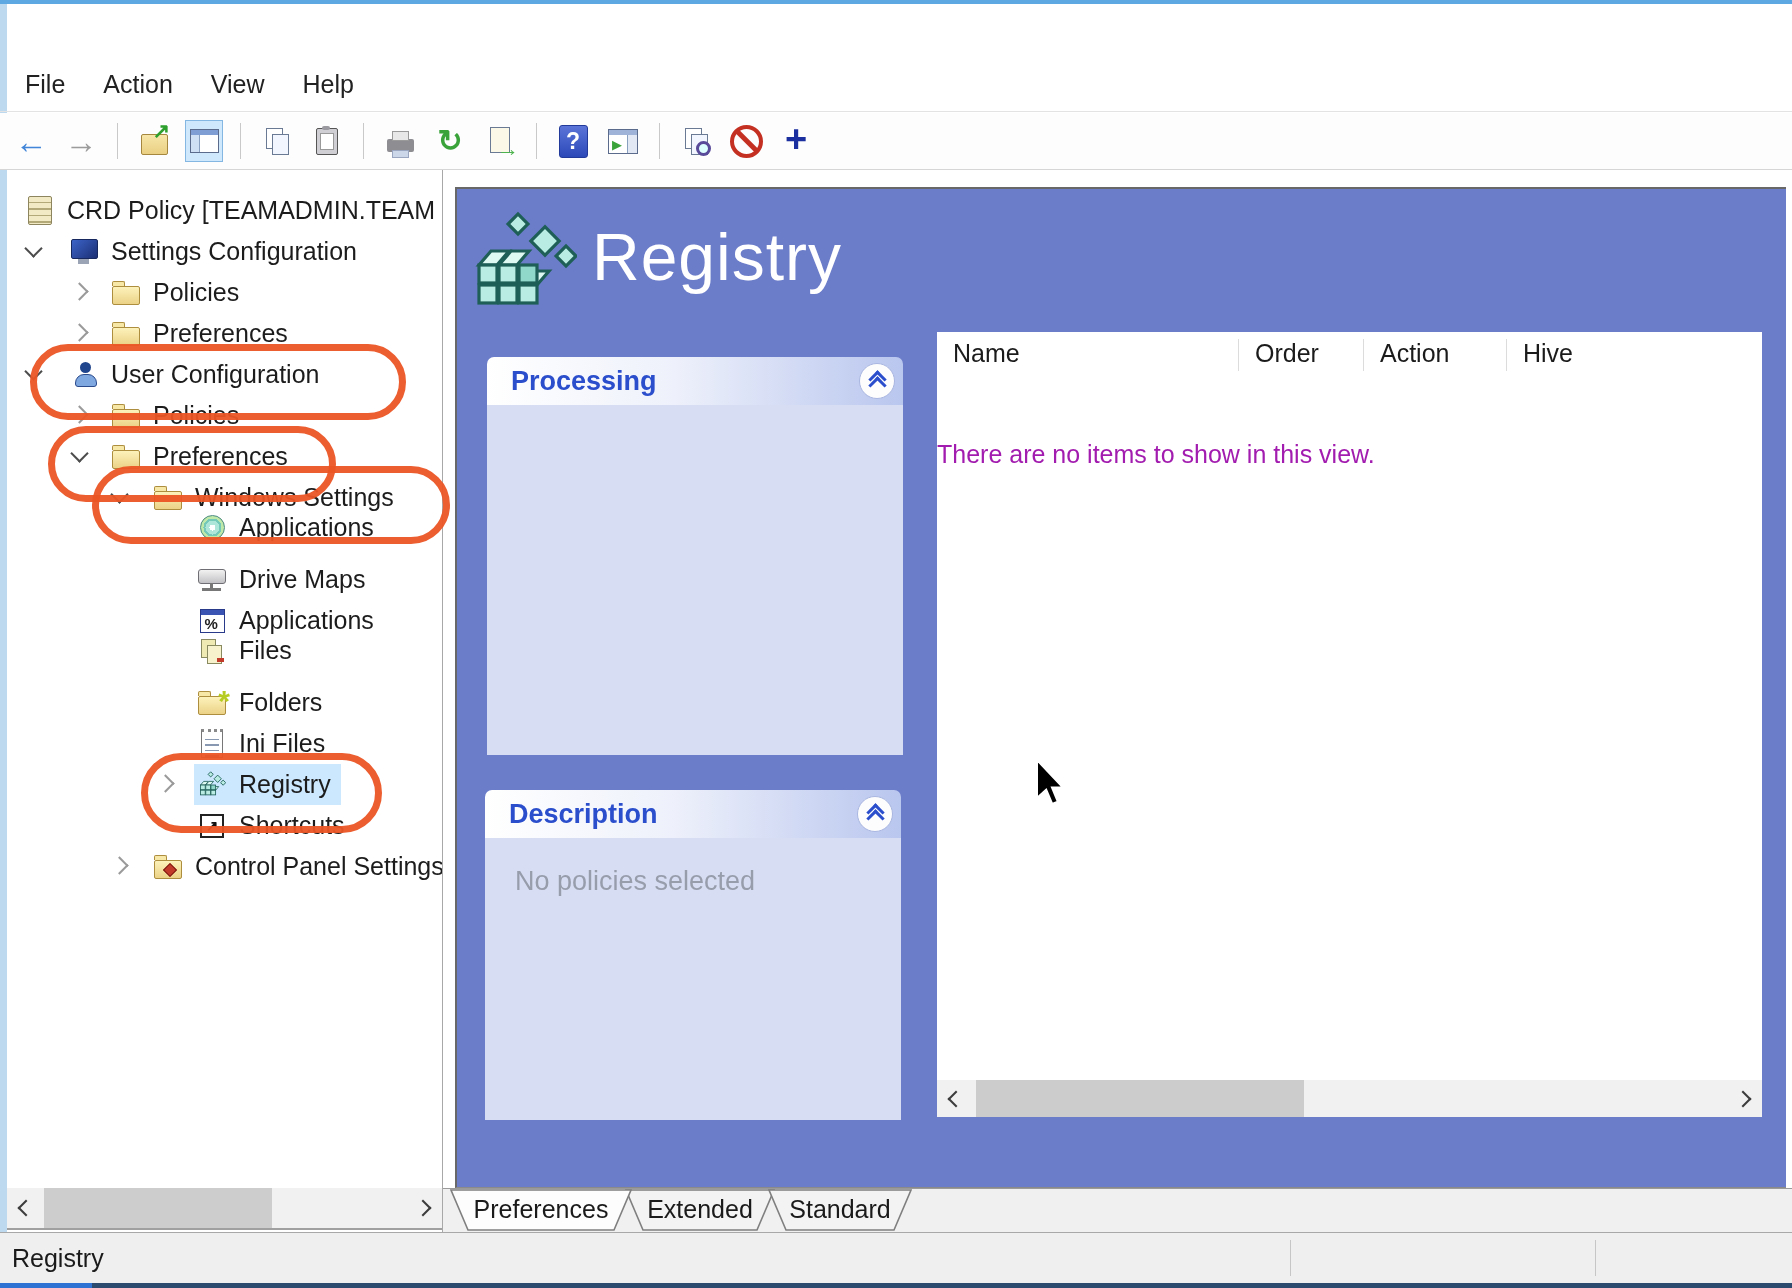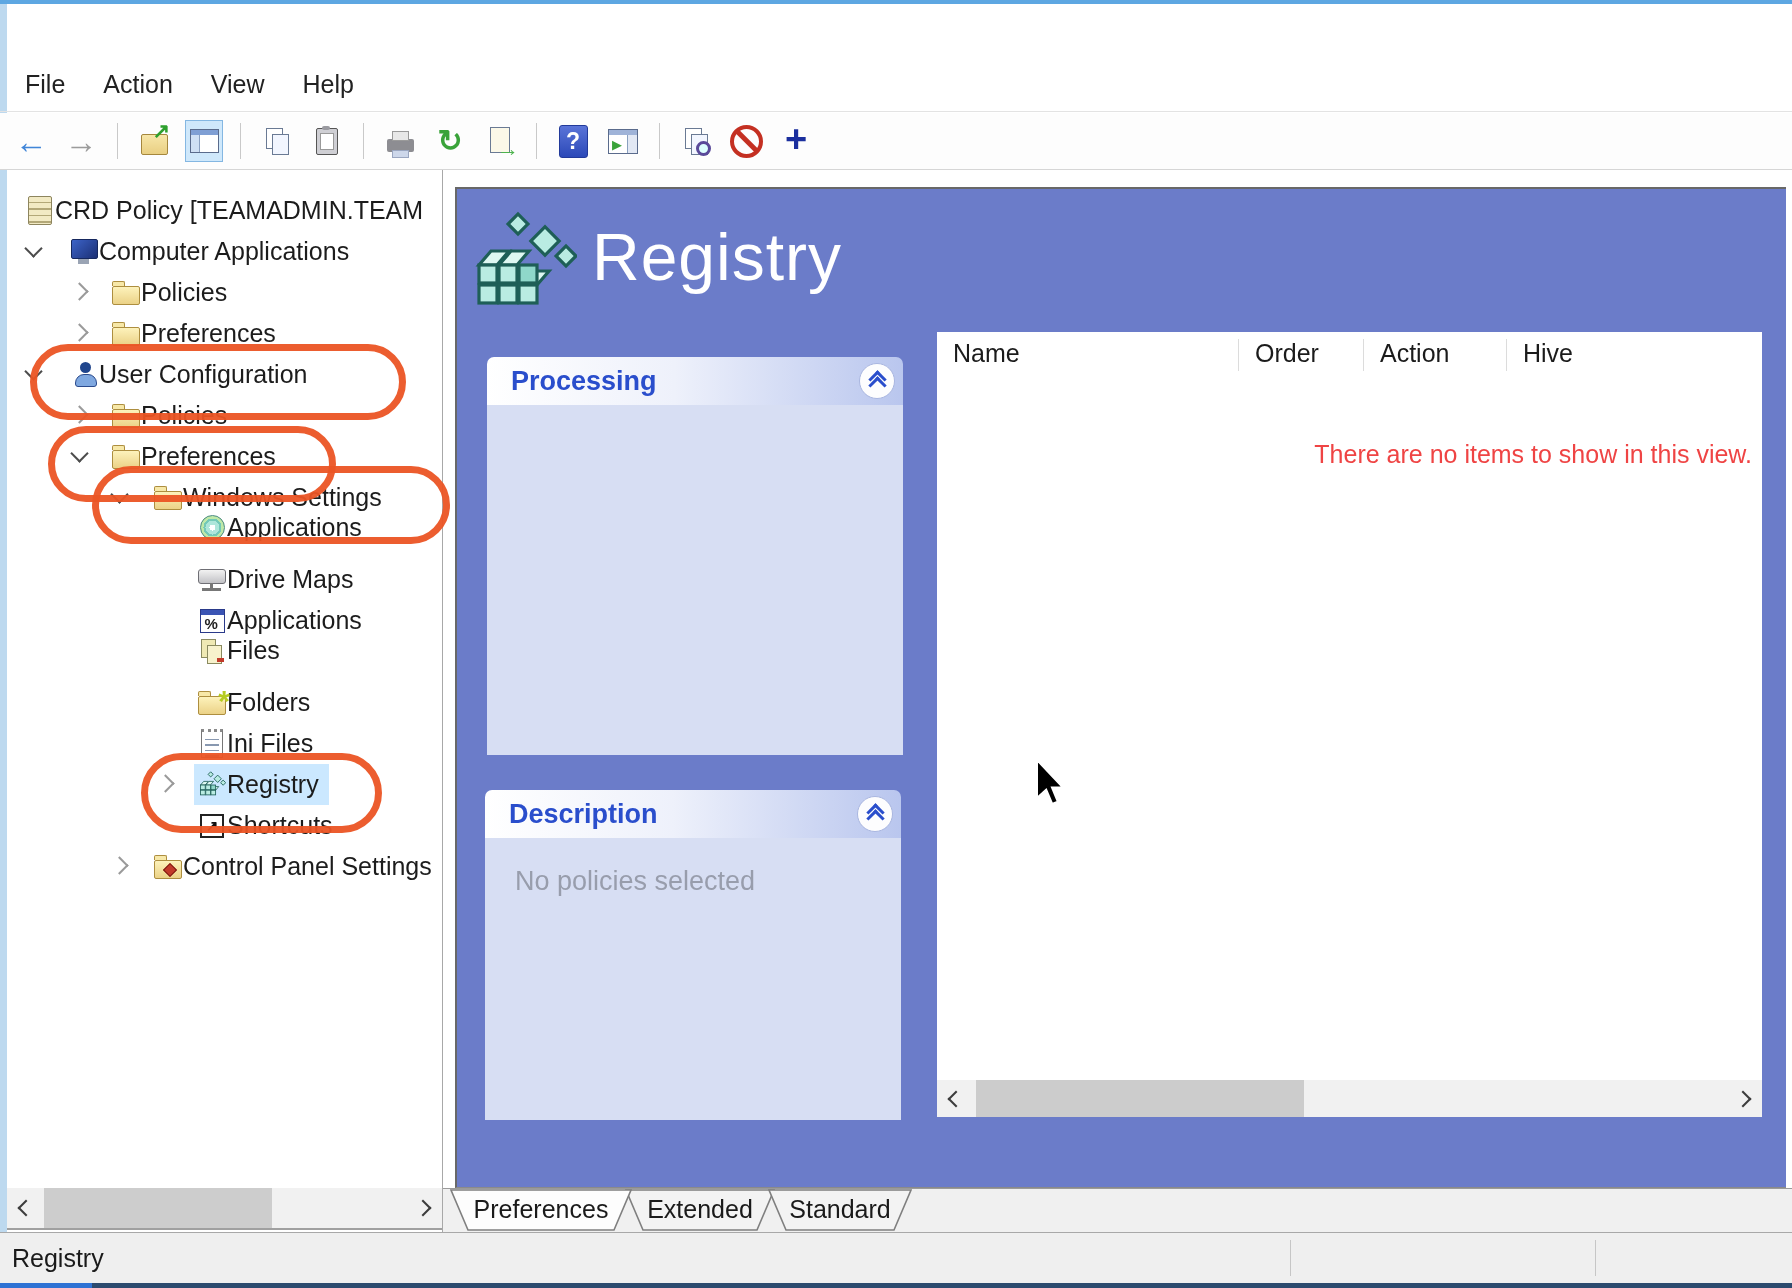--- a/index.html
+++ b/index.html
@@ -56,21 +56,21 @@
   .mini-win2 i{position:absolute;left:3px;bottom:1px;font-style:normal;color:#3aa33a;font-size:13px;}
   .eye{position:absolute;right:4px;bottom:6px;width:9px;height:9px;border:3px solid #5a4a9a;border-radius:50%;background:#dff;}
   .noent{width:25px;height:25px;border:4.5px solid #c43022;border-radius:50%;position:relative;}
   .noent:before{content:"";position:absolute;left:-2px;top:9px;width:29px;height:4.5px;background:#c43022;transform:rotate(45deg);}
   .g-plus{color:#1b2f9e;font-size:38px;font-weight:bold;line-height:1;margin-top:-4px;}
 
   
   #leftpane{left:7px;top:170px;width:436px;height:1062px;background:#fff;border-right:1px solid #a8a8a8;
       box-sizing:border-box;overflow:hidden;}
   .trow{position:absolute;left:0;width:100%;height:41px;}
-  .node{position:absolute;top:0;display:flex;align-items:center;height:41px;padding:0 10px 0 3px;}
+  .node{position:absolute;top:0;display:flex;align-items:center;height:41px;gap:12px;padding:0 10px 0 3px;}
   .node.sel{background:#cbe8ff;}
   .tlabel{font-size:25px;white-space:nowrap;color:#1c1c1c;}
   .chev{position:absolute;width:11px;height:11px;border-right:2.6px solid #666;border-bottom:2.6px solid #666;top:13px;}
   .chev.down{transform:rotate(45deg);border-color:#4c4c4c;top:11px;}
   .chev.right{transform:rotate(-45deg);border-color:#9a9a9a;}
   .ti{width:30px;height:30px;position:relative;display:flex;align-items:center;justify-content:center;flex:none;}
   .i-gpo{width:22px;height:27px;background:#f2eac4;border:1.5px solid #8d855e;border-radius:2px;
       background-image:repeating-linear-gradient(#0000 0 5px,#b3a878 5px 6.5px);}
   .i-comp{width:25px;height:18px;background:linear-gradient(135deg,#3c63c8,#1b2f74);border:1.5px solid #16285e;border-radius:2px;position:relative;margin-bottom:5px;}
   .i-comp:after{content:"";position:absolute;left:6px;bottom:-6px;width:11px;height:5px;background:#9aa4b4;}
@@ -125,21 +125,21 @@
   #desc-panel{left:28px;top:601px;}
   #desc-panel .panel-b{height:282px;}
   #desc-text{padding:28px 0 0 30px;font-size:27px;color:#989dac;}
 
   
   #list{position:absolute;left:480px;top:143px;width:825px;height:785px;background:#fff;}
   #list-header{display:flex;height:46px;align-items:center;font-size:25px;color:#1b1b1b;}
   .col{height:32px;display:flex;align-items:flex-start;box-sizing:border-box;}
   .col span{padding-left:16px;}
   .col.sep{border-right:1.5px solid #dcdcdc;}
-  #empty-text{position:absolute;left:0;right:10px;top:108px;text-align:right;font-size:25px;color:#ef4444;}
+  #empty-text{position:absolute;left:0;right:4px;top:108px;text-align:left;font-size:25px;color:#a21caf;}
   #list-scroll{left:0;right:0;bottom:0;height:37px;}
 
   
   .ellipse{position:absolute;border:7px solid #eb5424;border-radius:999px;pointer-events:none;opacity:.95;}
 
   
   #tabstrip{left:443px;top:1188px;width:1349px;height:44px;background:#f0f0f0;border-top:1px solid #9a9a9a;box-sizing:border-box;}
   .tab{position:absolute;top:0;height:42px;}
   .tab svg{position:absolute;left:0;top:0;}
   .tab span{position:absolute;left:0;right:0;top:6px;text-align:center;font-size:25px;color:#1a1a1a;}
@@ -234,21 +234,21 @@
             </span>
             <span class="tlabel">CRD Policy [TEAMADMIN.TEAM</span>
           </div>
         </div>
         <div class="trow" style="top: 61px;">
           <span class="chev down" style="left:20px"></span>
           <div class="node" style="left:59px">
             <span class="ti">
               <span class="i-comp"></span>
             </span>
-            <span class="tlabel">Computer Applications</span>
+            <span class="tlabel">Settings Configuration</span>
           </div>
         </div>
         <div class="trow" style="top: 102px;">
           <span class="chev right" style="left:66px"></span>
           <div class="node" style="left:101px">
             <span class="ti">
               <span class="i-folder"></span>
             </span>
             <span class="tlabel">Policies</span>
           </div>

